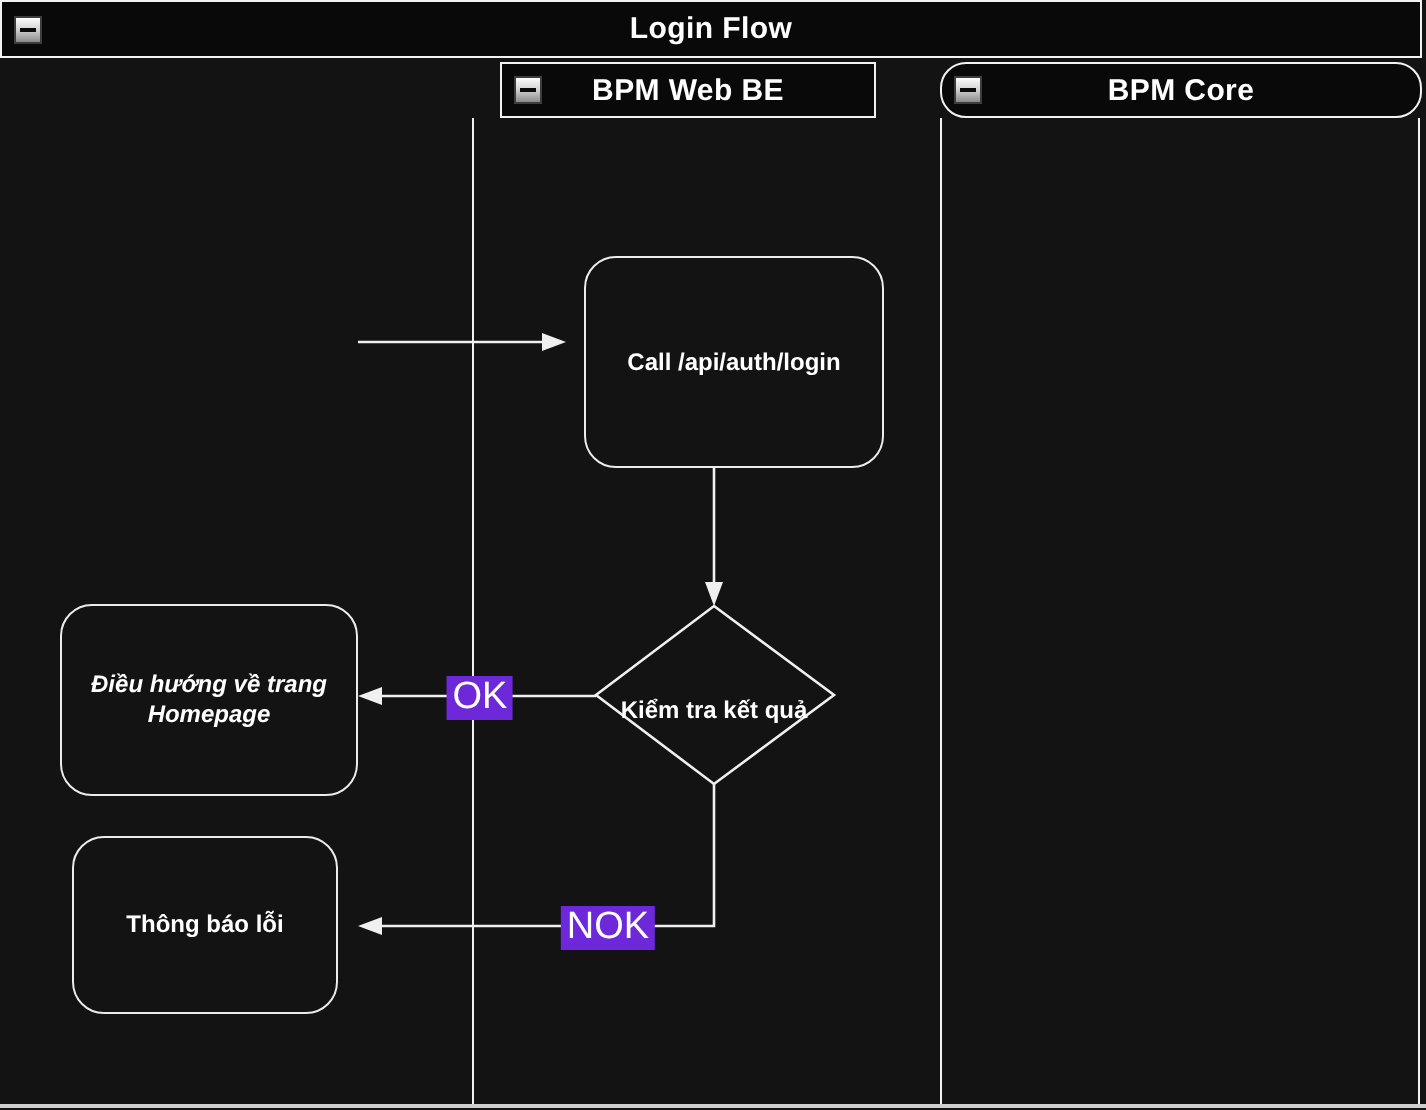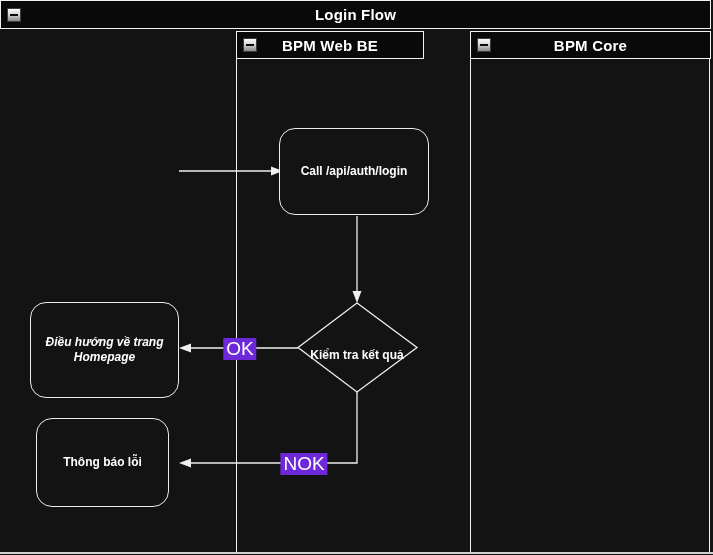--- a/index.html
+++ b/index.html
@@ -13,22 +13,22 @@
   
   .panel{
     position:absolute;box-sizing:border-box;
     background:#090909;border:1px solid #f2f2f2;
     display:flex;align-items:center;justify-content:center;
   }
   #pool-title{left:0;top:0;width:711px;height:29px;}
   .panel .title-text{font-weight:bold;font-size:15px;letter-spacing:.2px;}
   .lane-header{top:31px;height:28px;}
   #lane-h-0{left:0;width:237px;}
-  #lane-h-1{left:236px;width:188px;}
-  #lane-h-2{left:470px;width:241px;}
+  #lane-h-1{left:250px;width:188px;}
+  #lane-h-2{left:470px;width:241px;border-radius:13px;}
   
   .collapse-btn{
     position:absolute;left:6px;top:50%;transform:translateY(-50%);
     width:14px;height:14px;box-sizing:border-box;
     border:1px solid #3c3c3c;
     background:linear-gradient(180deg,#fdfdfd 0%,#d6d6d6 45%,#8a8a8a 100%);
     display:flex;align-items:center;justify-content:center;
     cursor:pointer;
   }
   .collapse-btn .minus{width:8px;height:2px;background:#0a0a0a;}
@@ -43,21 +43,21 @@
   
   .node{
     position:absolute;box-sizing:border-box;z-index:3;
     border:1px solid #ececec;border-radius:16px;
     background:#131313;
     display:flex;align-items:center;justify-content:center;
     text-align:center;font-weight:bold;font-size:12px;line-height:15px;
     padding:0 12px;cursor:default;
   }
   #node-enter{left:30px;top:127px;width:149px;height:88px;}
-  #node-call{left:279px;top:128px;width:150px;height:87px;}
+  #node-call{left:292px;top:128px;width:150px;height:106px;}
   #node-redirect{left:30px;top:302px;width:149px;height:96px;font-style:italic;}
   #node-error{left:36px;top:418px;width:133px;height:89px;}
   #decision-label{
     position:absolute;z-index:3;left:292px;top:334px;width:130px;height:28px;
     display:flex;align-items:flex-end;justify-content:center;
     font-weight:bold;font-size:12px;text-align:center;
   }
   
   .edge-label{
     position:absolute;z-index:4;transform:translate(-50%,-50%);

